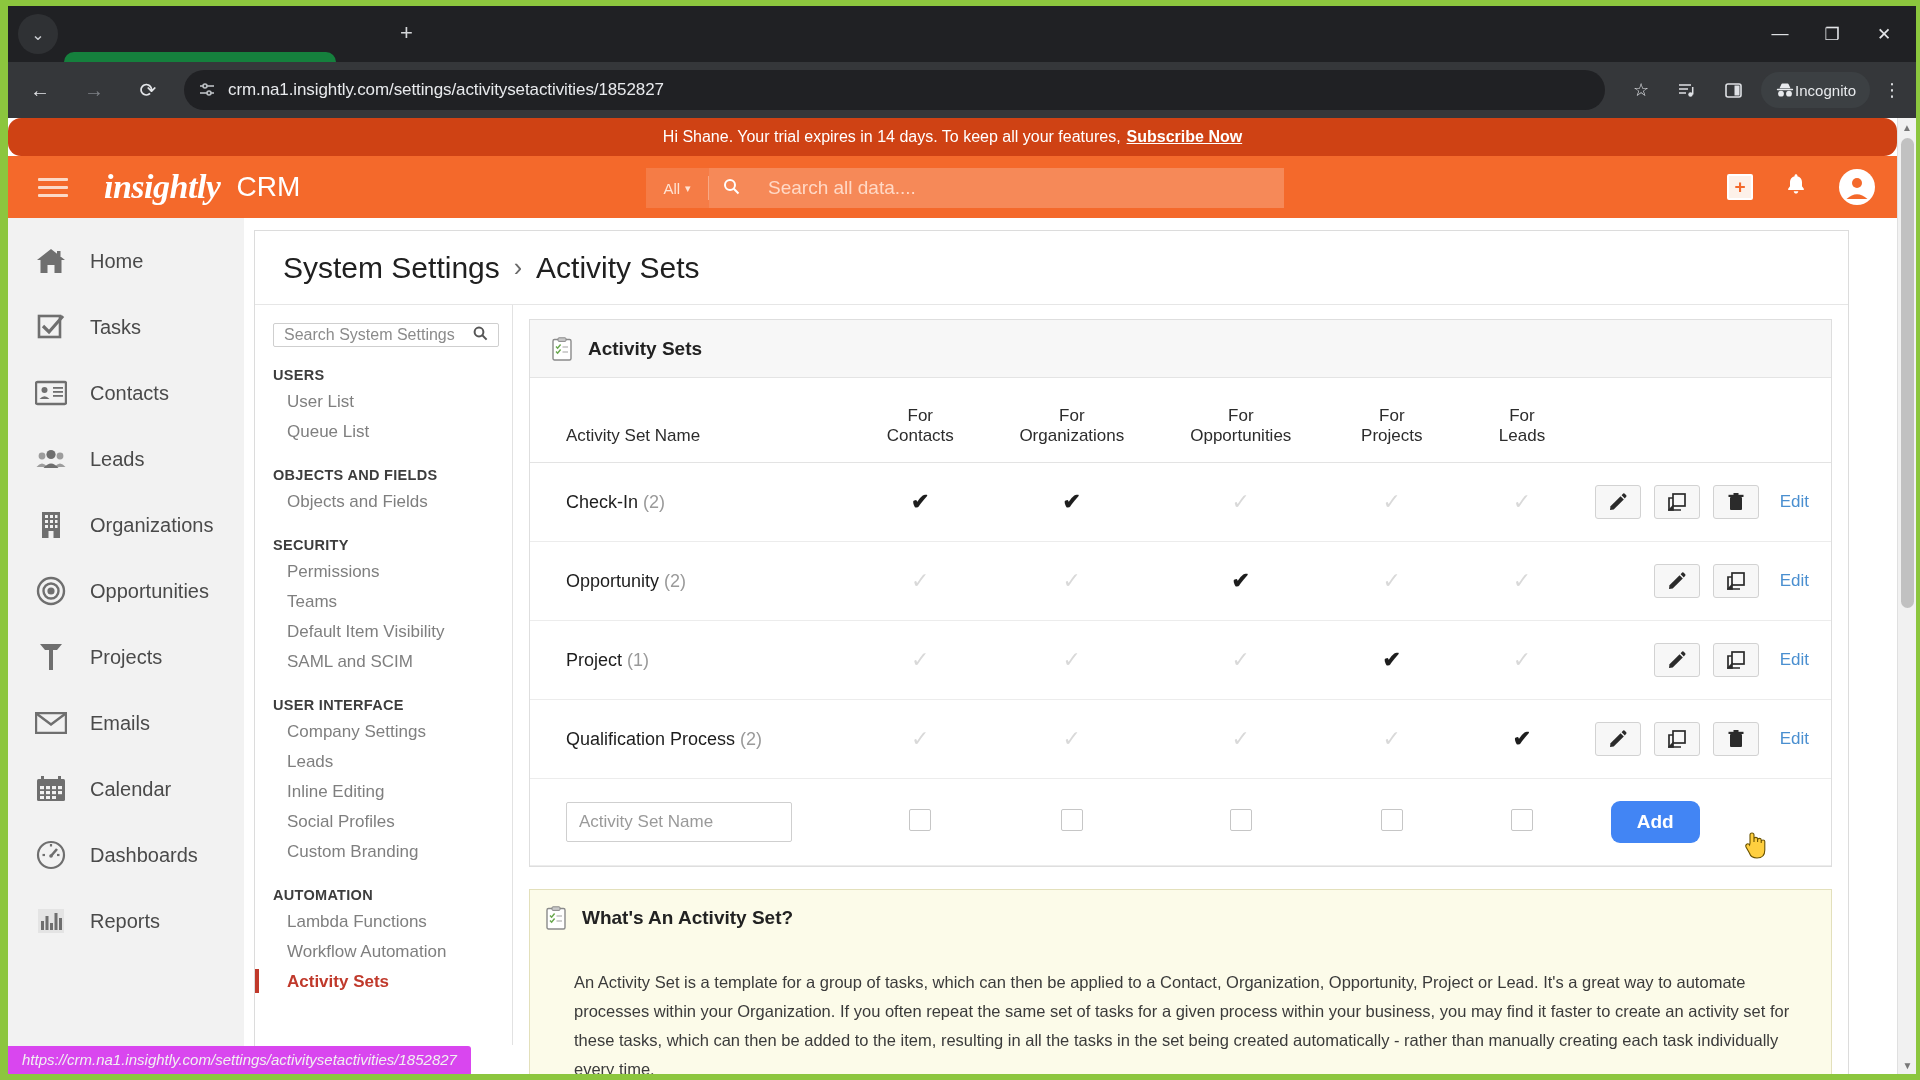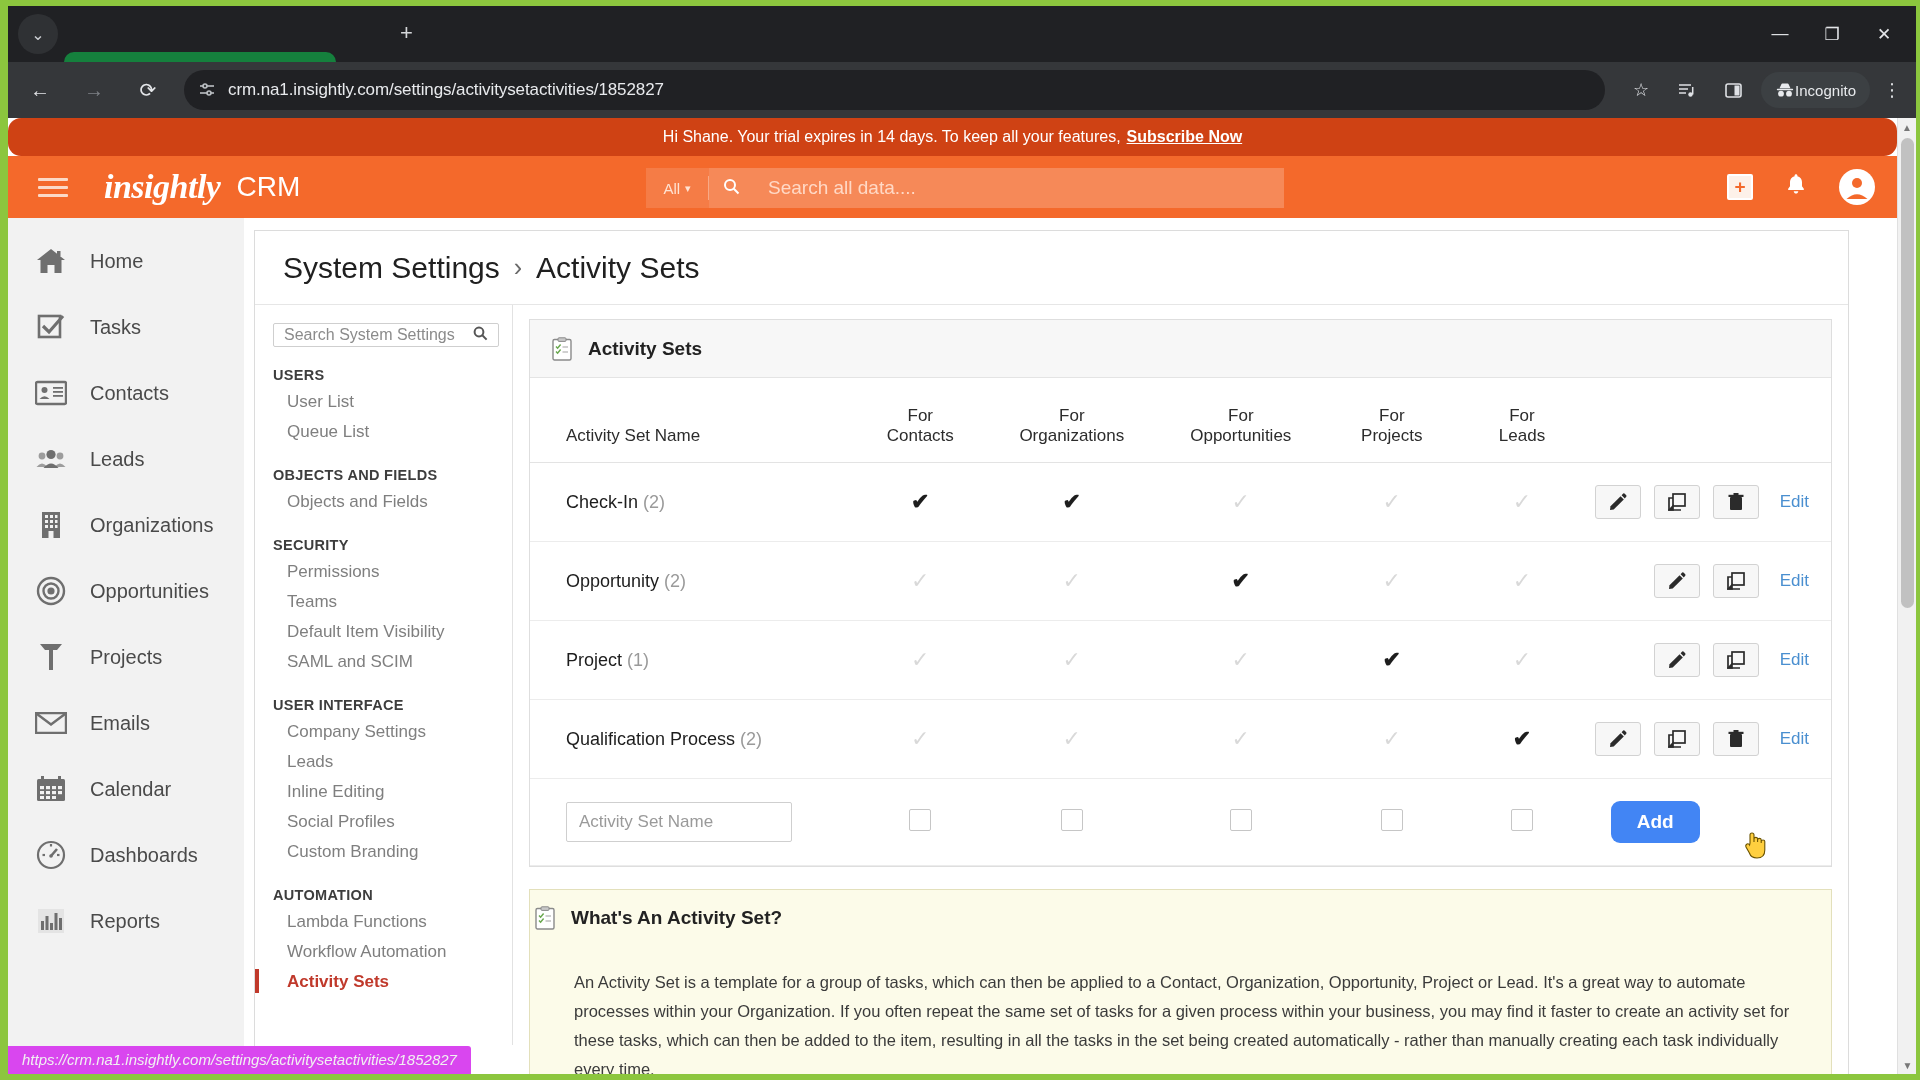--- a/index.html
+++ b/index.html
@@ -272,21 +272,21 @@
   .addbtn {
     display:inline-block; background:#4285f4; color:#fff;
     font-size:19px; font-weight:bold; padding:10px 26px; border-radius:9px;
   }
 
   
   .infocard {
     margin-top: 22px; background:#fcfbe9; border:1px solid #e3e0bb;
   }
   .infocard-head {
-    height:56px; display:flex; align-items:center; gap:16px; padding-left:5px;
+    height:56px; display:flex; align-items:center; gap:16px; padding-left:16px;
     font-size:19px; font-weight:bold; color:#222;
   }
   .infocard-body {
     padding: 22px 36px 22px 44px; color:#3b3b3b; font-size:16.5px; line-height:1.75;
   }
 
   
   .pagescroll {
     position:absolute; right:0; top:0; width:19px; height:956px; background:#f1f1f1;
     border-left:1px solid #e0e0e0;

